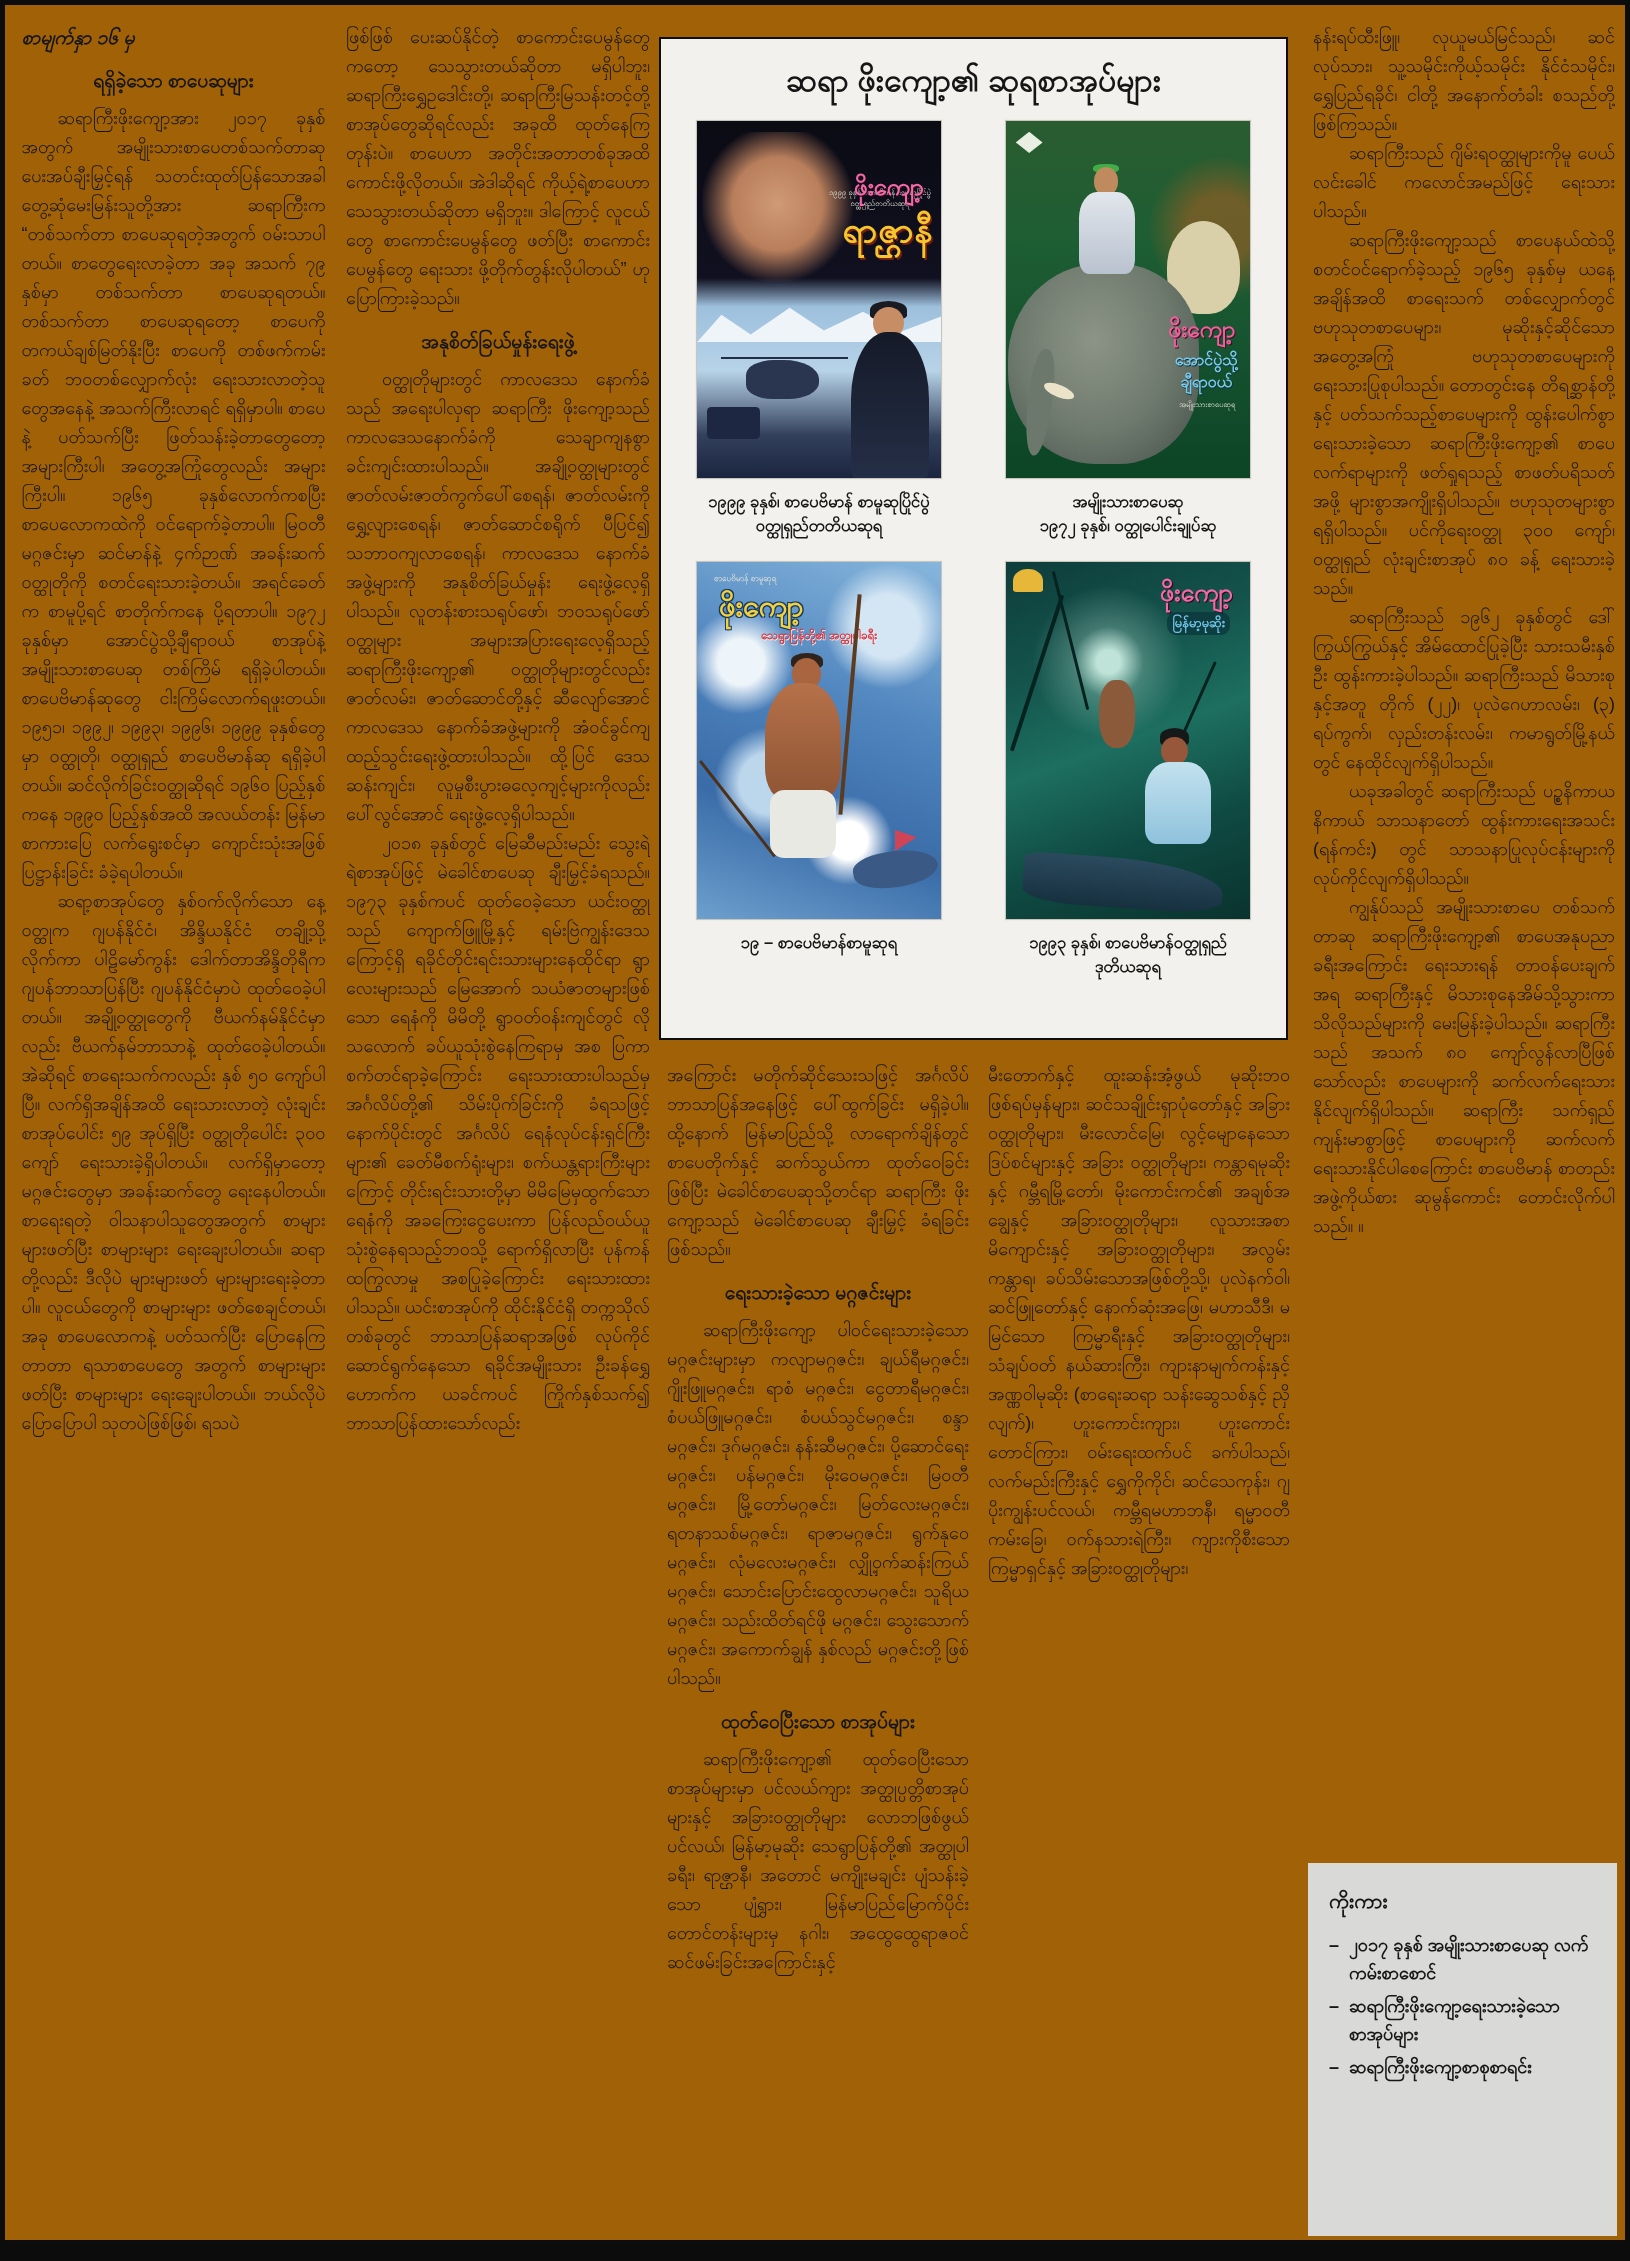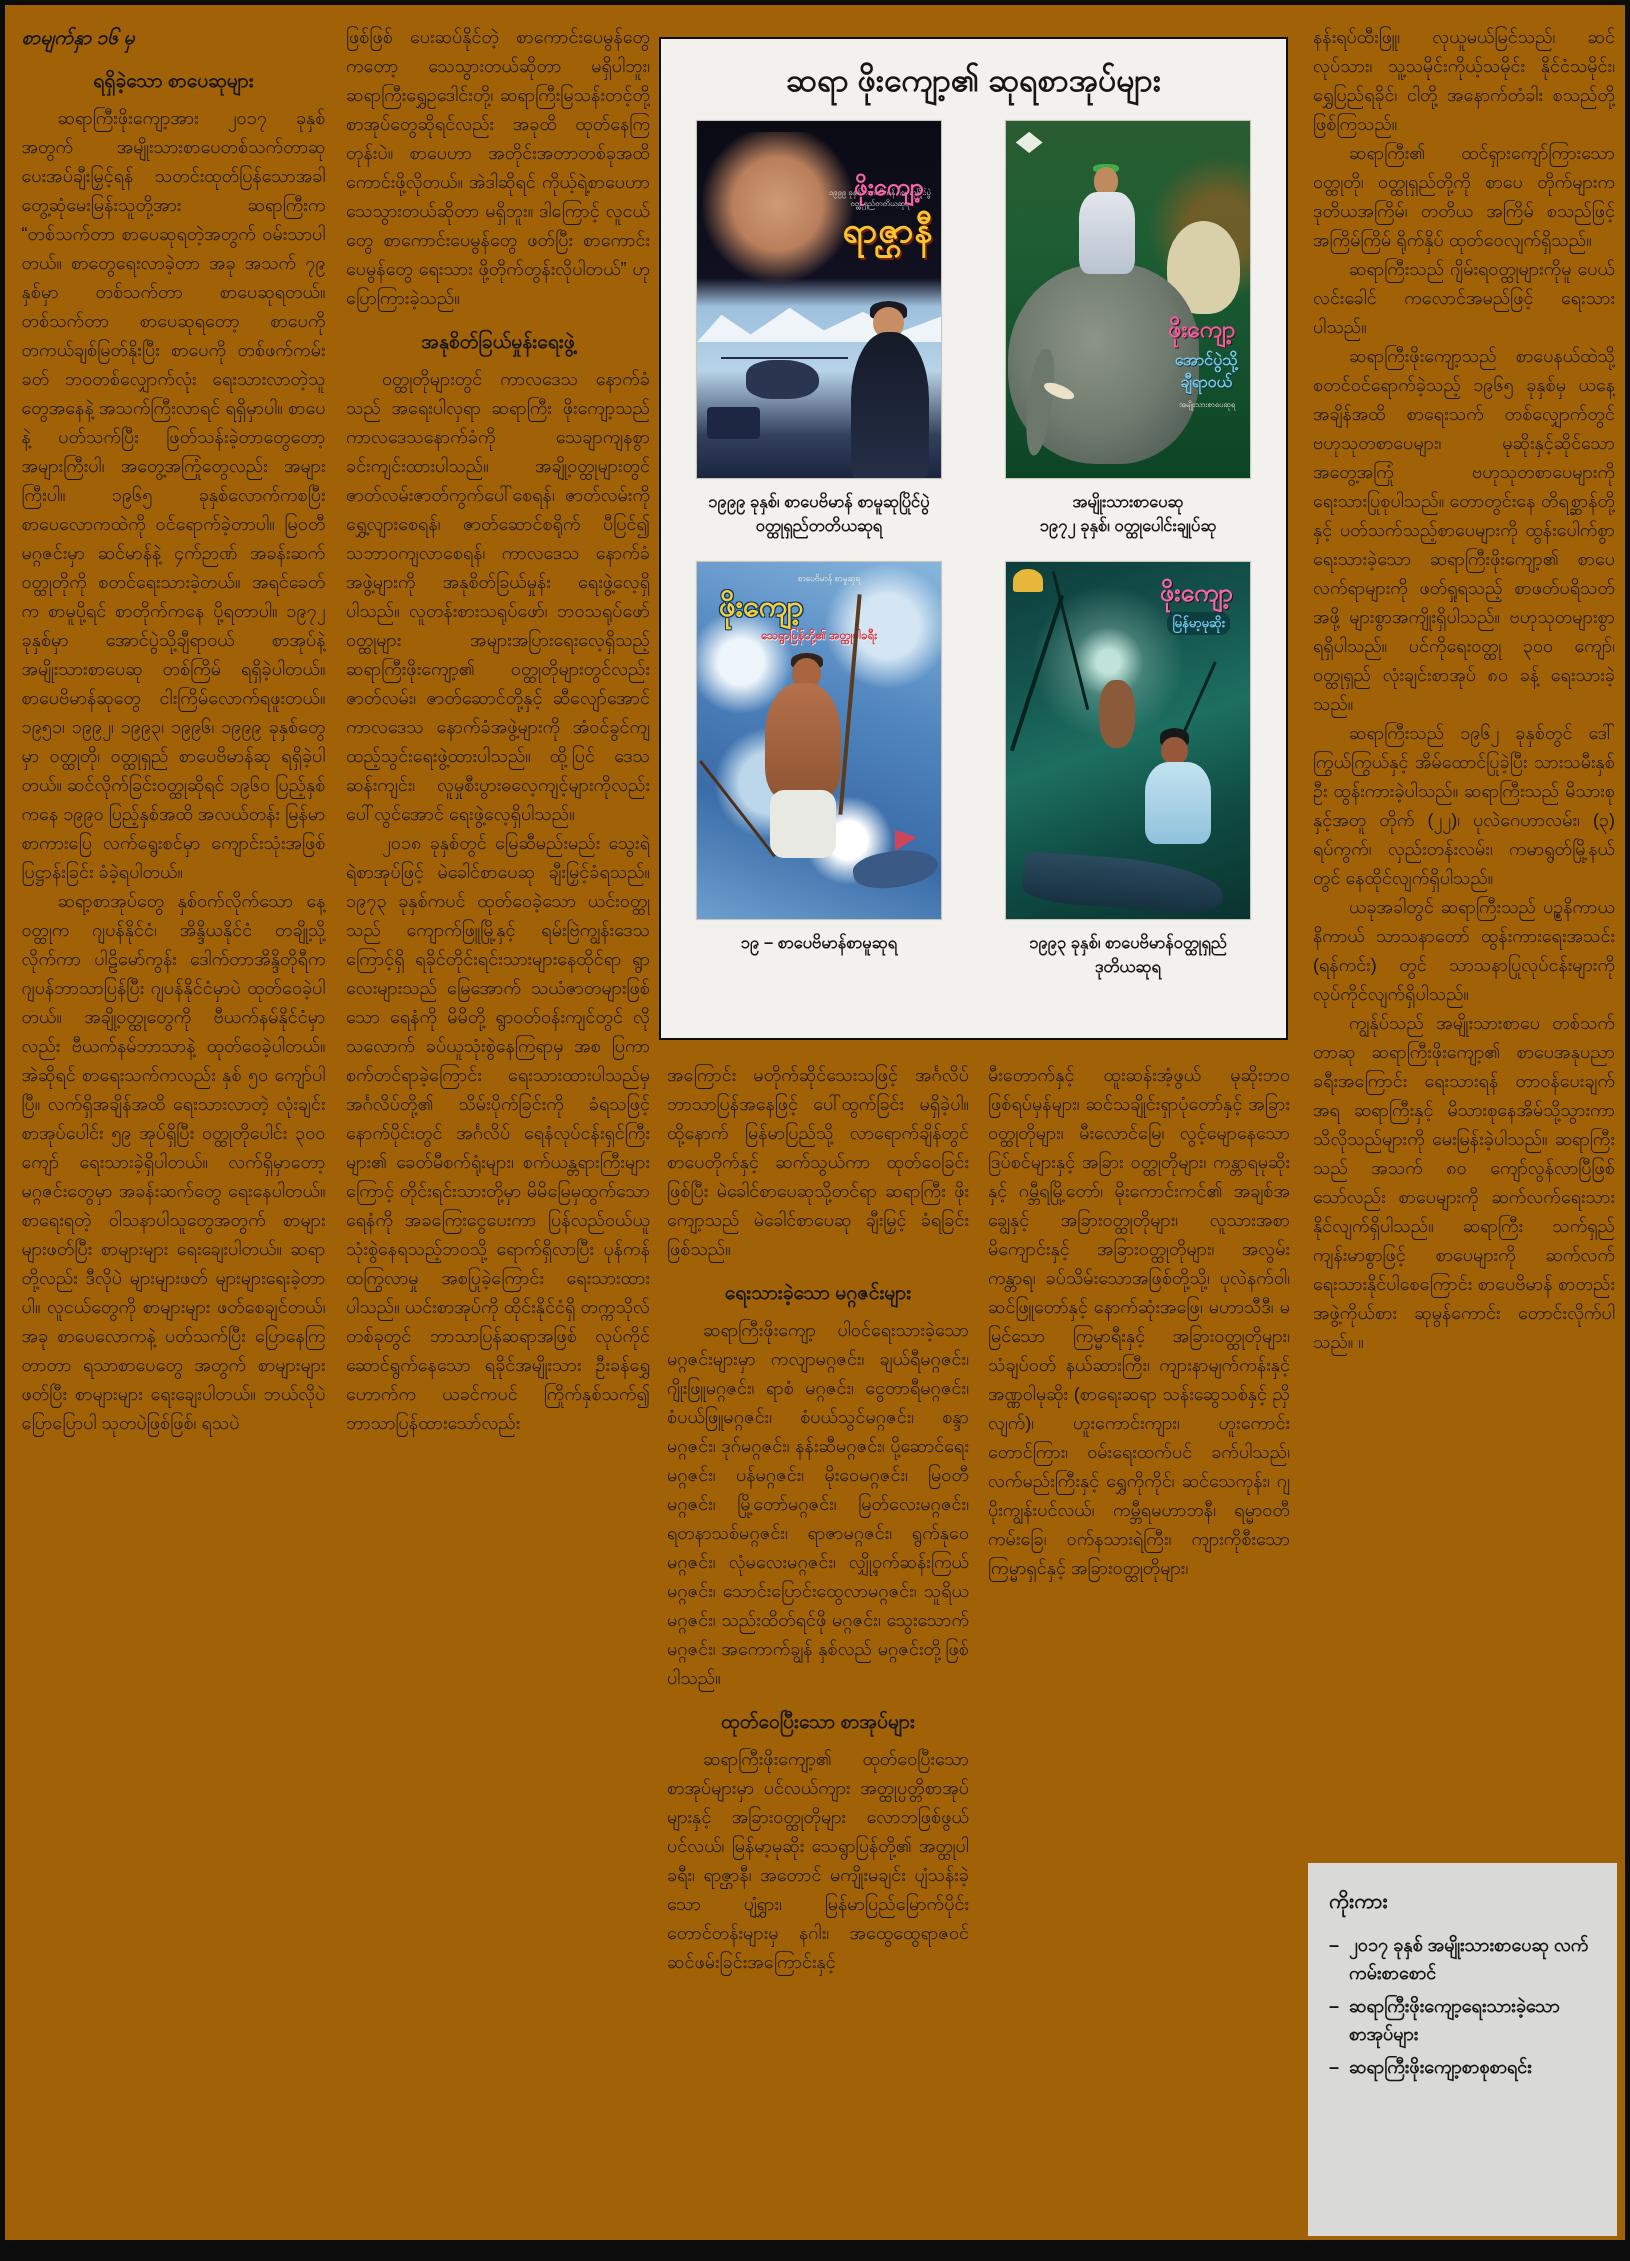--- a/index.html
+++ b/index.html
@@ -70,21 +70,21 @@
   .c2-sub{position:absolute;right:5%;top:64%;color:#7ccae9;font-size:16px;line-height:22px;font-weight:bold;text-align:center;text-shadow:0.6px 0.6px 0 #0c3040;}
   .c2-note{position:absolute;right:6%;top:78%;color:#e3e3d3;font-size:7.7px;}
 
   
   .cover3{background:
     radial-gradient(circle at 18% 28%,#eef5fa 0 7%,rgba(238,245,250,0) 16%),
     radial-gradient(circle at 78% 18%,#d4e6f4 0 9%,transparent 18%),
     radial-gradient(circle at 62% 78%,#ffffff 0 6%,transparent 14%),
     radial-gradient(circle at 30% 62%,#bcd6ec 0 11%,transparent 20%),
     linear-gradient(200deg,#87b6dc 0%,#5186bf 38%,#3a6ca8 70%,#6d9fce 100%);}
-  .c3-topnote{position:absolute;left:10px;top:3%;width:100%;text-align:center;color:#f0ead8;font-size:8.3px;}
+  .c3-topnote{position:absolute;left:17px;top:3%;width:100%;color:#f0ead8;font-size:8.3px;}
   .c3-script{position:absolute;left:9%;top:7%;color:#f3d03e;font-size:29px;font-weight:bold;
     text-shadow:1.1px 1.1px 0 #143a63,-1.1px -1.1px 0 #143a63,1.1px -1.1px 0 #143a63,-1.1px 1.1px 0 #143a63;}
   .c3-sub{position:absolute;left:5%;top:18.5%;width:90%;text-align:center;color:#d8333f;font-size:11.6px;font-weight:bold;text-shadow:0.6px 0.6px 0 #f2f2f2;}
   .c3-pole{position:absolute;left:62%;top:9%;width:3.9px;height:62%;background:#5a3c22;transform:rotate(5deg);}
   .c3-pole2{position:absolute;left:16%;top:52%;width:3.3px;height:34%;background:#4c3018;transform:rotate(-38deg);}
   .c3-head{position:absolute;left:39%;top:27%;width:12%;height:9%;background:#a8653f;border-radius:50%;}
   .c3-hair{position:absolute;left:38.5%;top:25.5%;width:13%;height:4.5%;background:#30231c;border-radius:50% 50% 30% 30%;}
   .c3-torso{position:absolute;left:28%;top:34%;width:31%;height:33%;background:linear-gradient(180deg,#b5714a,#8e5433);border-radius:44% 44% 28% 28%;}
   .c3-longyi{position:absolute;left:30%;top:64%;width:27%;height:19%;background:#e9e9e3;border-radius:22%;}
   .c3-boat{position:absolute;right:1%;bottom:9%;width:35%;height:10%;background:#3a5a85;border-radius:42% 58% 50% 50%;transform:rotate(-9deg);}
@@ -230,21 +230,20 @@
     <p class="sec-head">ထုတ်ဝေပြီးသော စာအုပ်များ</p>
     <p class="para">ဆရာကြီးဖိုးကျော့၏ ထုတ်ဝေပြီးသော စာအုပ်များမှာ ပင်လယ်ကျား အတ္ထုပ္ပတ္တိစာအုပ်များနှင့် အခြားဝတ္ထုတိုများ လောဘဖြစ်ဖွယ်ပင်လယ်၊ မြန်မာ့မုဆိုး သေရွာပြန်တို့၏ အတ္ထုပါခရီး၊ ရာဇ္ဌာနီ၊ အတောင် မကျိုးမချင်း ပျံသန်းခဲ့သော ပျံရွှား၊ မြန်မာပြည်မြောက်ပိုင်း တောင်တန်းများမှ နဂါး၊ အထွေထွေရာဇဝင် ဆင်ဖမ်းခြင်းအကြောင်းနှင့်</p>
   </div>
 
   <div class="col col4">
     <p class="para cont">မီးတောက်နှင့် ထူးဆန်းအံ့ဖွယ် မုဆိုးဘဝ ဖြစ်ရပ်မှန်များ၊ ဆင်သချိုင်းရှာပုံတော်နှင့် အခြားဝတ္ထုတိုများ၊ မီးလောင်မြေ၊ လွင့်မျောနေသော ဒြပ်စင်များနှင့် အခြား ဝတ္ထုတိုများ၊ ကန္တာရမုဆိုးနှင့် ဂမ္ဘီရမြို့တော်၊ မိုးကောင်းကင်၏ အချစ်အချွေနှင့် အခြားဝတ္ထုတိုများ၊ လူသားအစာမိကျောင်းနှင့် အခြားဝတ္ထုတိုများ၊ အလွမ်းကန္တာရ၊ ခပ်သိမ်းသောအဖြစ်တို့သို့၊ ပုလဲနက်ဝါ၊ ဆင်ဖြူတော်နှင့် နောက်ဆုံးအဖြေ၊ မဟာသီဒီ၊ မမြင်သော ကြမ္မာရီးနှင့် အခြားဝတ္ထုတိုများ၊ သံချပ်ဝတ် နယ်ဆားကြီး၊ ကျားနာမျက်ကန်းနှင့် အဏ္ဏဝါမုဆိုး (စာရေးဆရာ သန်းဆွေသစ်နှင့် ညှိလျက်)၊ ဟူးကောင်းကျား၊ ဟူးကောင်းတောင်ကြား၊ ဝမ်းရေးထက်ပင် ခက်ပါသည်၊ လက်မည်းကြီးနှင့် ရွှေကိုကိုင်၊ ဆင်သေကုန်း၊ ဂျပိုးကျွန်းပင်လယ်၊ ကမ္ဘီရမဟာဘနီ၊ ရမ္မာဝတီကမ်းခြေ၊ ဝက်နသားရဲကြီး၊ ကျားကိုစီးသော ကြမ္မာရှင်နှင့် အခြားဝတ္ထုတိုများ၊</p>
   </div>
 
   <div class="col col5">
     <p class="para cont">နန်းရပ်ထီးဖြူ၊ လုယူမယ်မြင်သည်၊ ဆင်လုပ်သား၊ သူ့သမိုင်းကိုယ့်သမိုင်း နိုင်ငံသမိုင်း၊ ရွှေပြည်ရခိုင်၊ ငါတို့ အနောက်တံခါး စသည်တို့ဖြစ်ကြသည်။</p>
-    <p class="para">ဆရာကြီး၏ ထင်ရှားကျော်ကြားသော ဝတ္ထုတို၊ ဝတ္ထုရှည်တို့ကို စာပေ တိုက်များက ဒုတိယအကြိမ်၊ တတိယ အကြိမ် စသည်ဖြင့် အကြိမ်ကြိမ် ရိုက်နှိပ် ထုတ်ဝေလျက်ရှိသည်။</p>
     <p class="para">ဆရာကြီးသည် ဂျိမ်းရဝတ္ထုများကိုမူ ပေယ်လင်းခေါင် ကလောင်အမည်ဖြင့် ရေးသားပါသည်။</p>
     <p class="para">ဆရာကြီးဖိုးကျော့သည် စာပေနယ်ထဲသို့ စတင်ဝင်ရောက်ခဲ့သည့် ၁၉၆၅ ခုနှစ်မှ ယနေ့အချိန်အထိ စာရေးသက် တစ်လျှောက်တွင် ဗဟုသုတစာပေများ၊ မုဆိုးနှင့်ဆိုင်သော အတွေ့အကြုံ ဗဟုသုတစာပေများကို ရေးသားပြုစုပါသည်။ တောတွင်းနေ တိရစ္ဆာန်တို့နှင့် ပတ်သက်သည့်စာပေများကို ထွန်းပေါက်စွာ ရေးသားခဲ့သော ဆရာကြီးဖိုးကျော့၏ စာပေလက်ရာများကို ဖတ်ရှုရသည့် စာဖတ်ပရိသတ်အဖို့ များစွာအကျိုးရှိပါသည်။ ဗဟုသုတများစွာ ရရှိပါသည်။ ပင်ကိုရေးဝတ္ထု ၃၀၀ ကျော်၊ ဝတ္ထုရှည် လုံးချင်းစာအုပ် ၈၀ ခန့် ရေးသားခဲ့သည်။</p>
     <p class="para">ဆရာကြီးသည် ၁၉၆၂ ခုနှစ်တွင် ဒေါ်ကြွယ်ကြွယ်နှင့် အိမ်ထောင်ပြုခဲ့ပြီး သားသမီးနှစ်ဦး ထွန်းကားခဲ့ပါသည်။ ဆရာကြီးသည် မိသားစုနှင့်အတူ တိုက် (၂၂)၊ ပုလဲဂေဟာလမ်း၊ (၃) ရပ်ကွက်၊ လှည်းတန်းလမ်း၊ ကမာရွတ်မြို့နယ်တွင် နေထိုင်လျက်ရှိပါသည်။</p>
     <p class="para">ယခုအခါတွင် ဆရာကြီးသည် ပဉ္စနိကာယနိကာယ် သာသနာတော် ထွန်းကားရေးအသင်း (ရန်ကင်း) တွင် သာသနာပြုလုပ်ငန်းများကို လုပ်ကိုင်လျက်ရှိပါသည်။</p>
     <p class="para">ကျွန်ုပ်သည် အမျိုးသားစာပေ တစ်သက်တာဆု ဆရာကြီးဖိုးကျော့၏ စာပေအနုပညာခရီးအကြောင်း ရေးသားရန် တာဝန်ပေးချက်အရ ဆရာကြီးနှင့် မိသားစုနေအိမ်သို့သွားကာ သိလိုသည်များကို မေးမြန်းခဲ့ပါသည်။ ဆရာကြီးသည် အသက် ၈၀ ကျော်လွန်လာပြီဖြစ်သော်လည်း စာပေများကို ဆက်လက်ရေးသားနိုင်လျက်ရှိပါသည်။ ဆရာကြီး သက်ရှည်ကျန်းမာစွာဖြင့် စာပေများကို ဆက်လက်ရေးသားနိုင်ပါစေကြောင်း စာပေဗိမာန် စာတည်းအဖွဲ့ကိုယ်စား ဆုမွန်ကောင်း တောင်းလိုက်ပါသည်။    ။</p>
   </div>
 
   <div class="ref-box">
     <p class="ref-title">ကိုးကား</p>
     <div class="ref-item">

